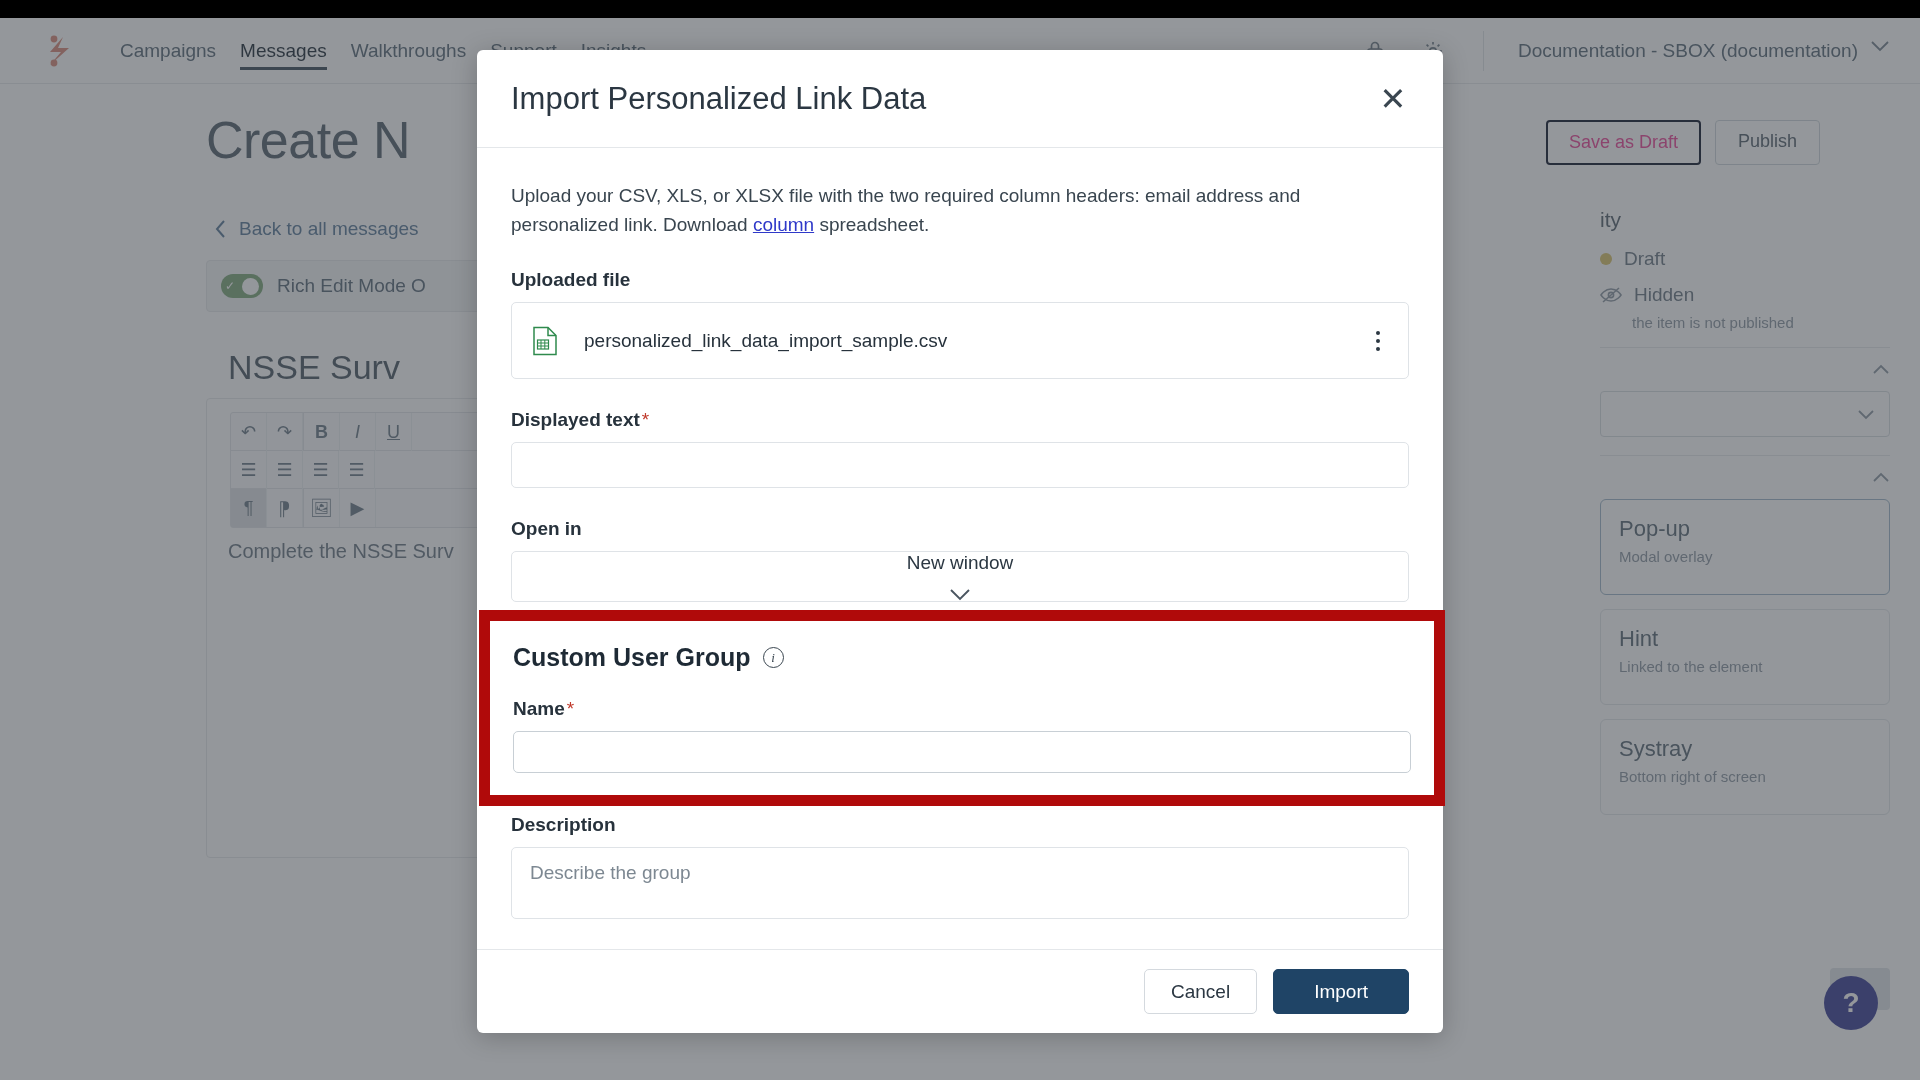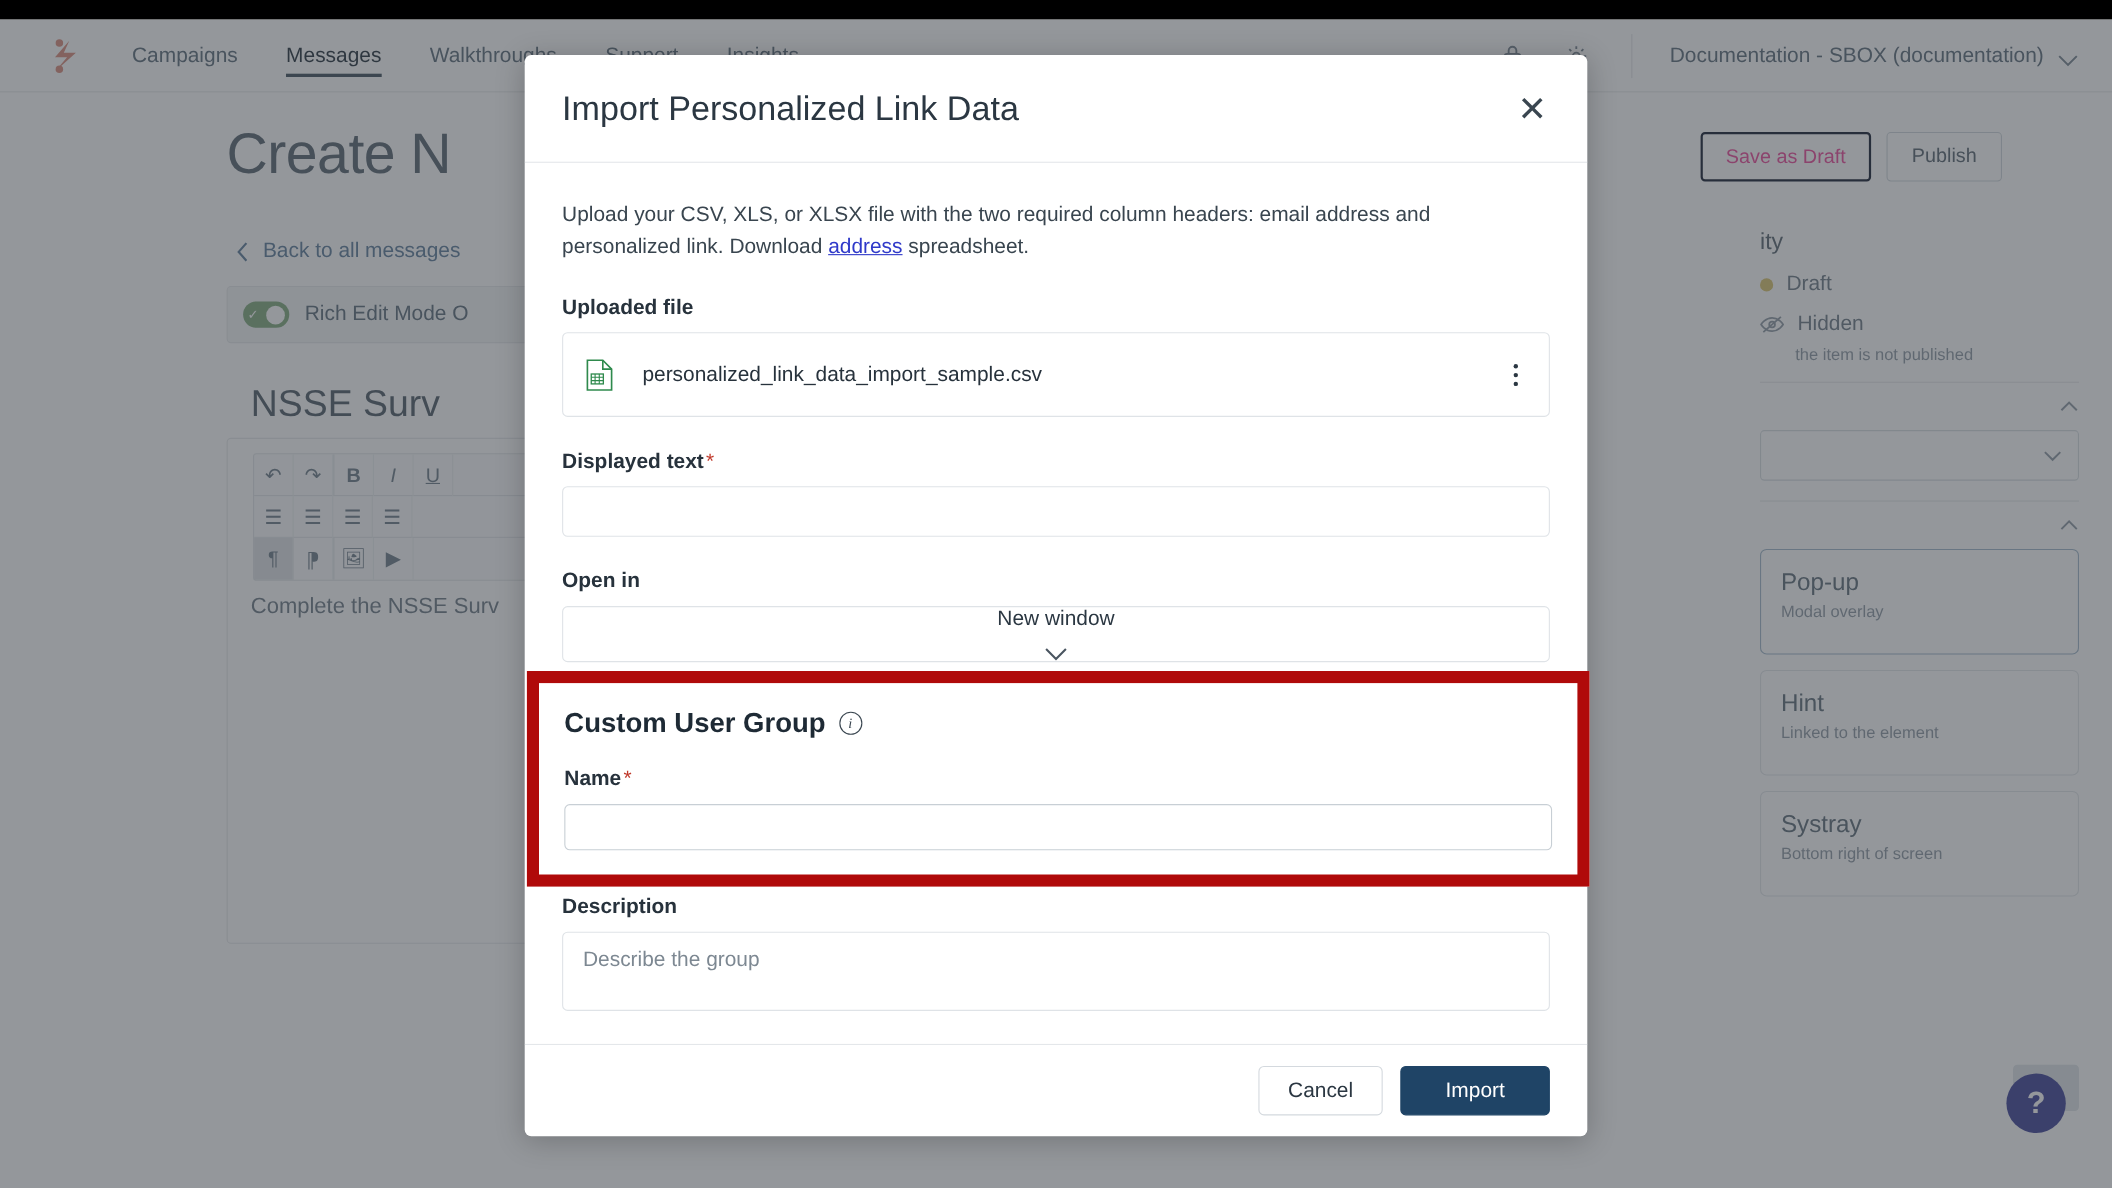--- a/index.html
+++ b/index.html
@@ -23,36 +23,36 @@
   .app-body { position:absolute; left:0; top:18px; width:1920px; height:1062px; background:#ffffff; }
 
   
   .topnav {
     position:absolute; left:0; top:0; width:1920px; height:66px;
     background:#ffffff; border-bottom:1px solid #e6e8ea;
     display:flex; align-items:center;
   }
   .logo { width:62px; margin-left:30px; display:flex; align-items:center; justify-content:center; }
   .logo svg { display:block; }
-  .nav-items { display:flex; align-items:center; gap:44px; margin-left:28px; height:66px; }
+  .nav-items { display:flex; align-items:center; gap:24px; margin-left:28px; height:66px; }
   .nav-item {
     font-size:19px; color:#5a6a78; height:66px; display:flex; align-items:center;
     position:relative; white-space:nowrap;
   }
   .nav-item.active { color:#1d2a35; }
   .nav-item.active::after {
     content:""; position:absolute; left:0; right:0; bottom:14px; height:3px; background:#3c4c5a;
   }
   .topnav-right {
     margin-left:auto; display:flex; align-items:center; gap:26px; padding-right:30px; height:66px;
   }
   .icon-btn { width:32px; height:32px; display:flex; align-items:center; justify-content:center; color:#76838f; }
   .nav-divider { width:1px; height:40px; background:#e1e4e7; margin:0 8px; }
   .account {
-    display:flex; align-items:flex-end; gap:12px; font-size:19px; color:#5a6a78; white-space:nowrap;
+    display:flex; align-items:flex-start; gap:12px; font-size:19px; color:#5a6a78; white-space:nowrap;
   }
 
   
   .page-title {
     position:absolute; left:206px; top:92px;
     font-size:52px; font-weight:400; color:#56636e; letter-spacing:-0.5px; white-space:nowrap;
   }
   .back-link {
     position:absolute; left:214px; top:200px;
     display:flex; align-items:center; gap:12px;
@@ -395,21 +395,21 @@
   <div class="dim-overlay"></div>
 
   <div class="modal">
     <div class="modal-header">
       <div class="modal-title">Import Personalized Link Data</div>
       <div class="modal-close">✕</div>
     </div>
 
     <div class="modal-body">
       <p class="modal-desc">
-        <span>Upload your CSV, XLS, or XLSX file with the two required column headers: email address and personalized link. Download </span><a href="#">address</a><span> spreadsheet.</span>
+        <span>Upload your CSV, XLS, or XLSX file with the two required column headers: email address and personalized link. Download </span><a href="#">column</a><span> spreadsheet.</span>
       </p>
 
       <span class="field-label">Uploaded file</span>
       <div class="file-row">
         <span class="file-icon">
           <svg width="26" height="30" viewBox="0 0 26 30" fill="none" stroke="#2f8a4d" stroke-width="1.5">
             <path d="M2 1.5h14l8 8V28.5H2z"></path>
             <path d="M16 1.5V9.5h8"></path>
             <rect x="5.5" y="14" width="11" height="9" stroke-width="1.2"></rect>
             <path d="M5.5 17h11M5.5 20h11M9 14v9M12.8 14v9" stroke-width="1"></path>

